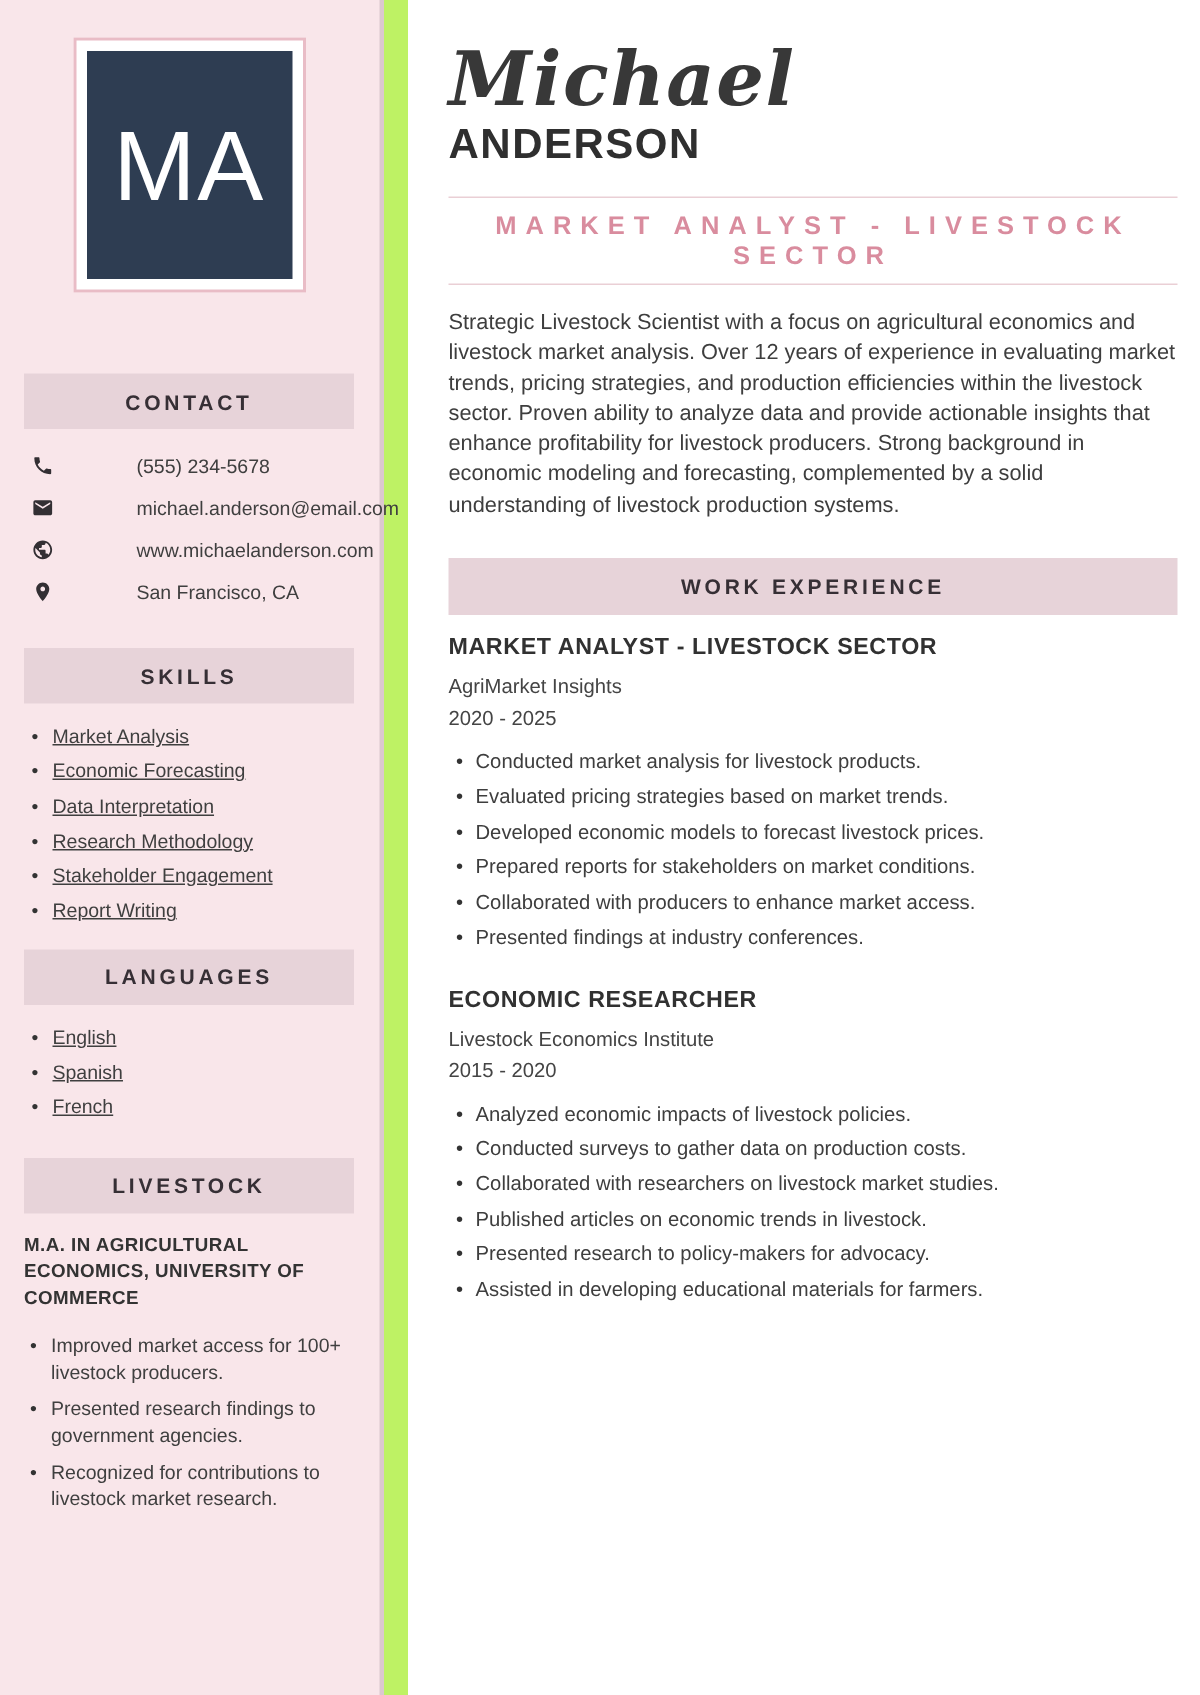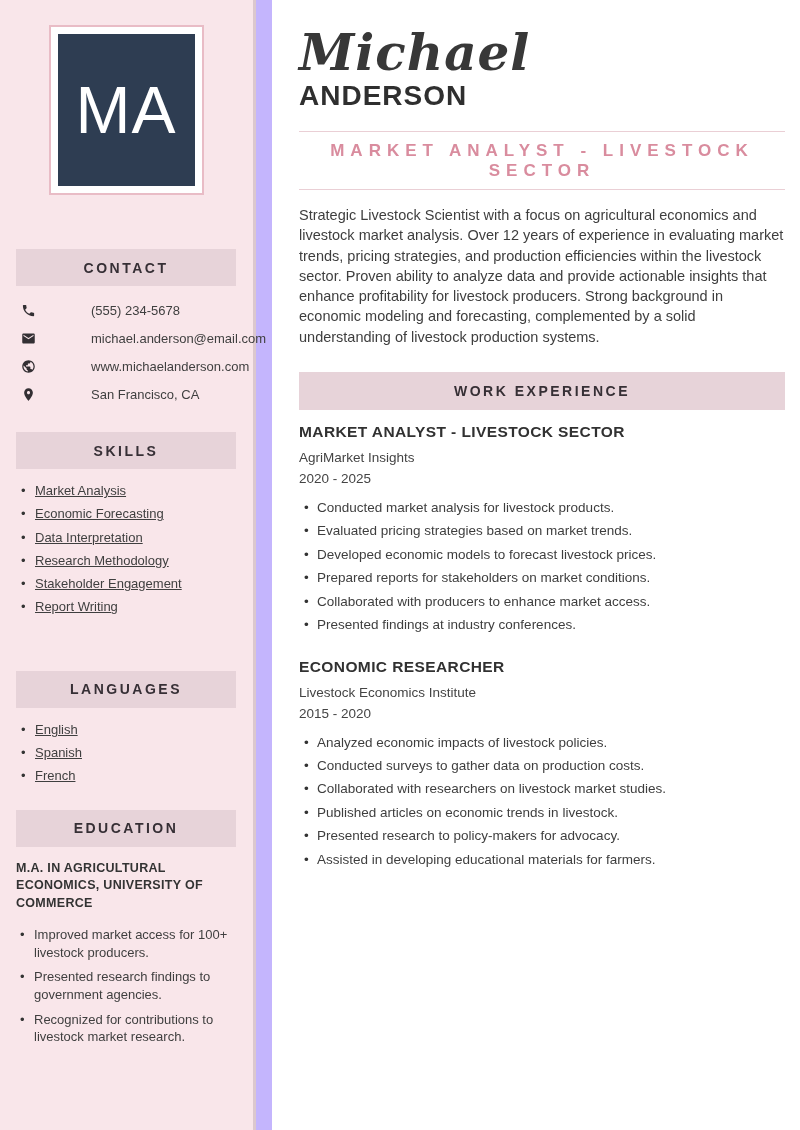--- a/index.html
+++ b/index.html
@@ -3,21 +3,21 @@
 <meta charset="utf-8">
 <style>
   * { margin: 0; padding: 0; box-sizing: border-box; }
   html, body { background: #ffffff; }
   body { font-family: "Liberation Sans", sans-serif; color: #3f3f3f; }
 
   .page {
     position: relative;
     width: 800px;
     height: 1130px;
-    background: #c4b5fd;
+    background: #bef264;
     overflow: hidden;
   }
 
   
   .sidebar {
     position: absolute;
     left: 0; top: 0;
     width: 256px;
     height: 1130px;
     background: #f9e6ea;
@@ -81,21 +81,21 @@
     text-decoration: underline;
   }
   ul.dot-list li::before {
     content: "•";
     position: absolute;
     left: 5px;
     color: #333333;
   }
 
   .band-skills   { margin-top: 24px; }
-  .band-langs    { margin-top: 52px; }
+  .band-langs    { margin-top: 14px; }
   .band-edu      { margin-top: 22px; }
   .band-achv     { margin-top: 36px; }
 
   .degree {
     margin-top: 13px;
     font-size: 12.5px;
     font-weight: 700;
     letter-spacing: 0.3px;
     line-height: 17.5px;
     color: #333333;
@@ -262,21 +262,21 @@
       <li>Report Writing</li>
     </ul>
 
     <div class="side-band band-langs">LANGUAGES</div>
     <ul class="dot-list">
       <li>English</li>
       <li>Spanish</li>
       <li>French</li>
     </ul>
 
-    <div class="side-band band-edu">EDUCATION</div>
+    <div class="side-band band-edu">LIVESTOCK</div>
     <div class="degree">M.A. IN AGRICULTURAL ECONOMICS, UNIVERSITY OF COMMERCE</div>
 
     <ul class="achv-list">
       <li>Improved market access for 100+ livestock producers.</li>
       <li>Presented research findings to government agencies.</li>
       <li>Recognized for contributions to livestock market research.</li>
     </ul>
 
   </aside>
 

